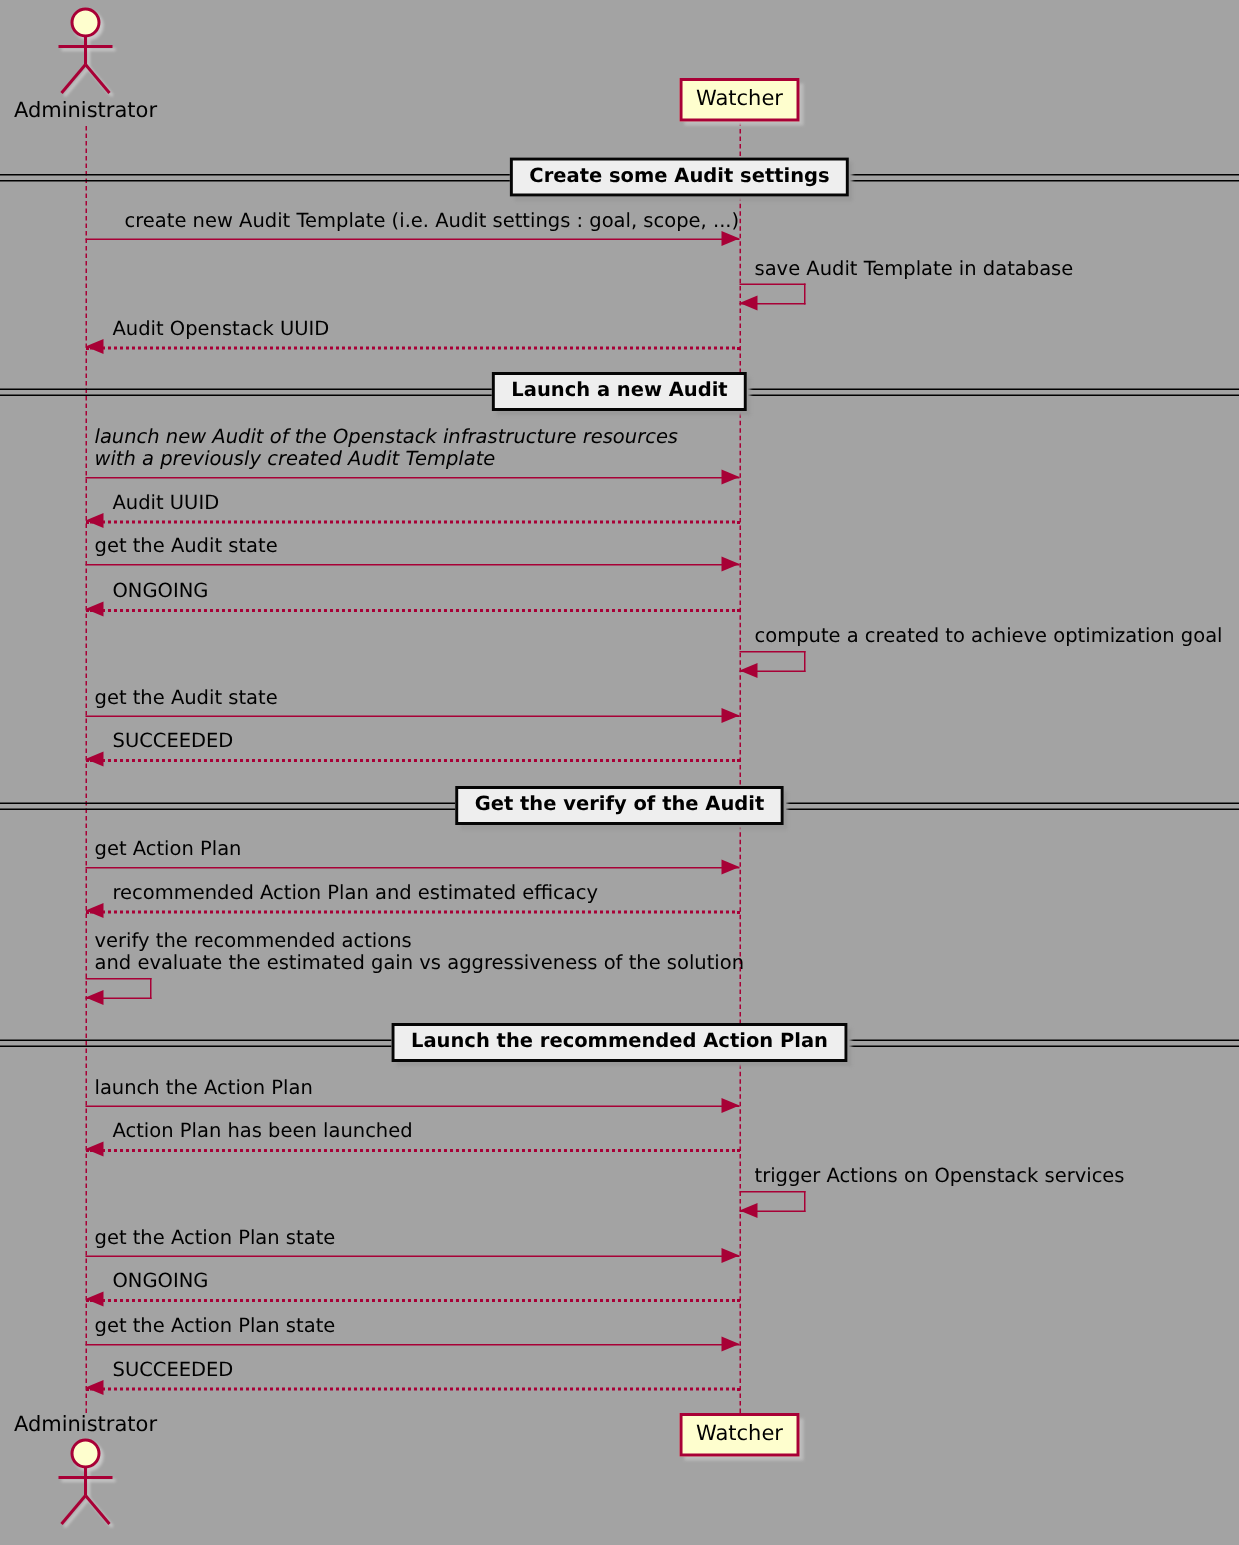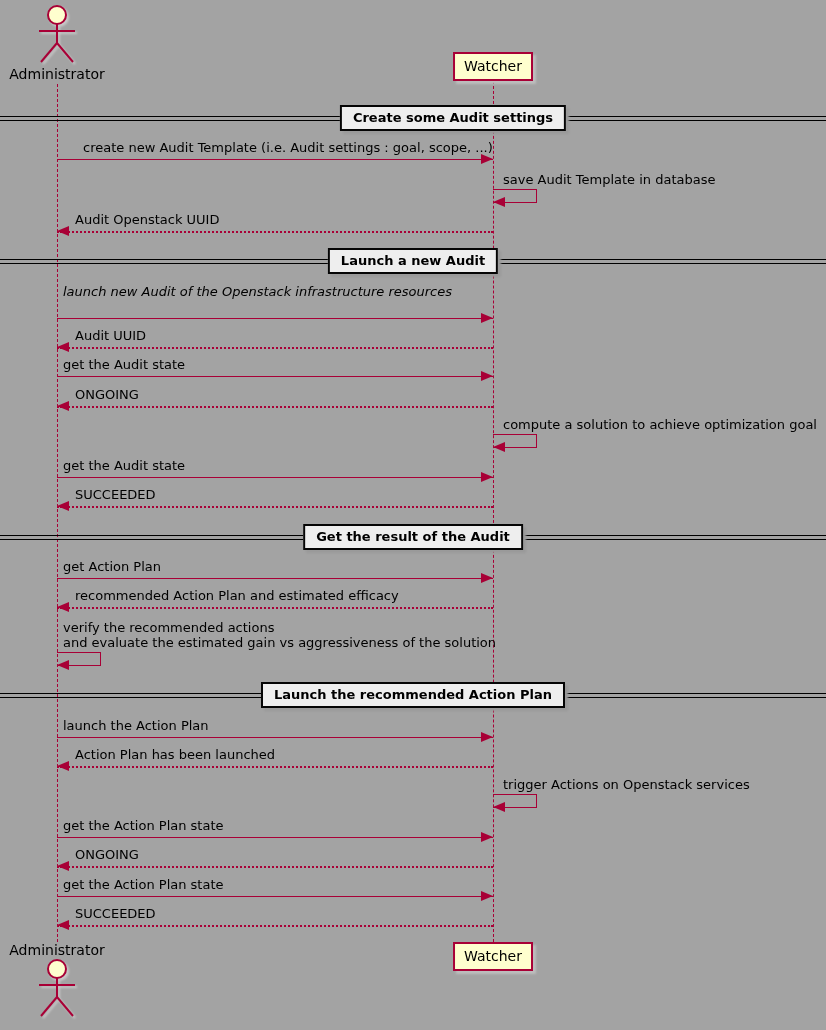--- a/index.html
+++ b/index.html
@@ -86,20 +86,21 @@
         <div class="msg-line dotted" style="left: 57px; top: 231px; width: 436px;"></div>
         <div class="arrow left" style="left: 57px; top: 226px;"></div>
       </div>
       <div class="divider-line" style="top: 259px;"></div>
       <div class="divider-box" style="top: 248px;">
         <div class="">Launch a new Audit</div>
       </div>
       <div class="">
         <div class="msg-text" style="left: 63px; top: 284px; font-style: italic;">
           <div class="msg-text-line">launch new Audit of the Openstack infrastructure resources</div>
+          <div class="msg-text-line">with a previously created Audit Template</div>
         </div>
         <div class="msg-line solid" style="left: 57px; top: 318px; width: 436px;"></div>
         <div class="arrow right" style="left: 481px; top: 313px;"></div>
       </div>
       <div class="">
         <div class="msg-text" style="left: 75px; top: 328px;">
           <div class="msg-text-line">Audit UUID</div>
         </div>
         <div class="msg-line dotted" style="left: 57px; top: 347px; width: 436px;"></div>
         <div class="arrow left" style="left: 57px; top: 342px;"></div>
@@ -113,42 +114,42 @@
       </div>
       <div class="">
         <div class="msg-text" style="left: 75px; top: 387px;">
           <div class="msg-text-line">ONGOING</div>
         </div>
         <div class="msg-line dotted" style="left: 57px; top: 406px; width: 436px;"></div>
         <div class="arrow left" style="left: 57px; top: 401px;"></div>
       </div>
       <div class="">
         <div class="msg-text" style="left: 503px; top: 417px;">
-          <div class="msg-text-line">compute a solution to achieve optimization goal</div>
+          <div class="msg-text-line">compute a created to achieve optimization goal</div>
         </div>
         <div class="self-loop" style="left: 493px; top: 434px;"></div>
         <div class="arrow left" style="left: 493px; top: 442px;"></div>
       </div>
       <div class="">
         <div class="msg-text" style="left: 63px; top: 458px;">
           <div class="msg-text-line">get the Audit state</div>
         </div>
         <div class="msg-line solid" style="left: 57px; top: 477px; width: 436px;"></div>
         <div class="arrow right" style="left: 481px; top: 472px;"></div>
       </div>
       <div class="">
         <div class="msg-text" style="left: 75px; top: 487px;">
           <div class="msg-text-line">SUCCEEDED</div>
         </div>
         <div class="msg-line dotted" style="left: 57px; top: 506px; width: 436px;"></div>
         <div class="arrow left" style="left: 57px; top: 501px;"></div>
       </div>
       <div class="divider-line" style="top: 535px;"></div>
       <div class="divider-box" style="top: 524px;">
-        <div class="">Get the result of the Audit</div>
+        <div class="">Get the verify of the Audit</div>
       </div>
       <div class="">
         <div class="msg-text" style="left: 63px; top: 559px;">
           <div class="msg-text-line">get Action Plan</div>
         </div>
         <div class="msg-line solid" style="left: 57px; top: 578px; width: 436px;"></div>
         <div class="arrow right" style="left: 481px; top: 573px;"></div>
       </div>
       <div class="">
         <div class="msg-text" style="left: 75px; top: 588px; text-align: right;">

